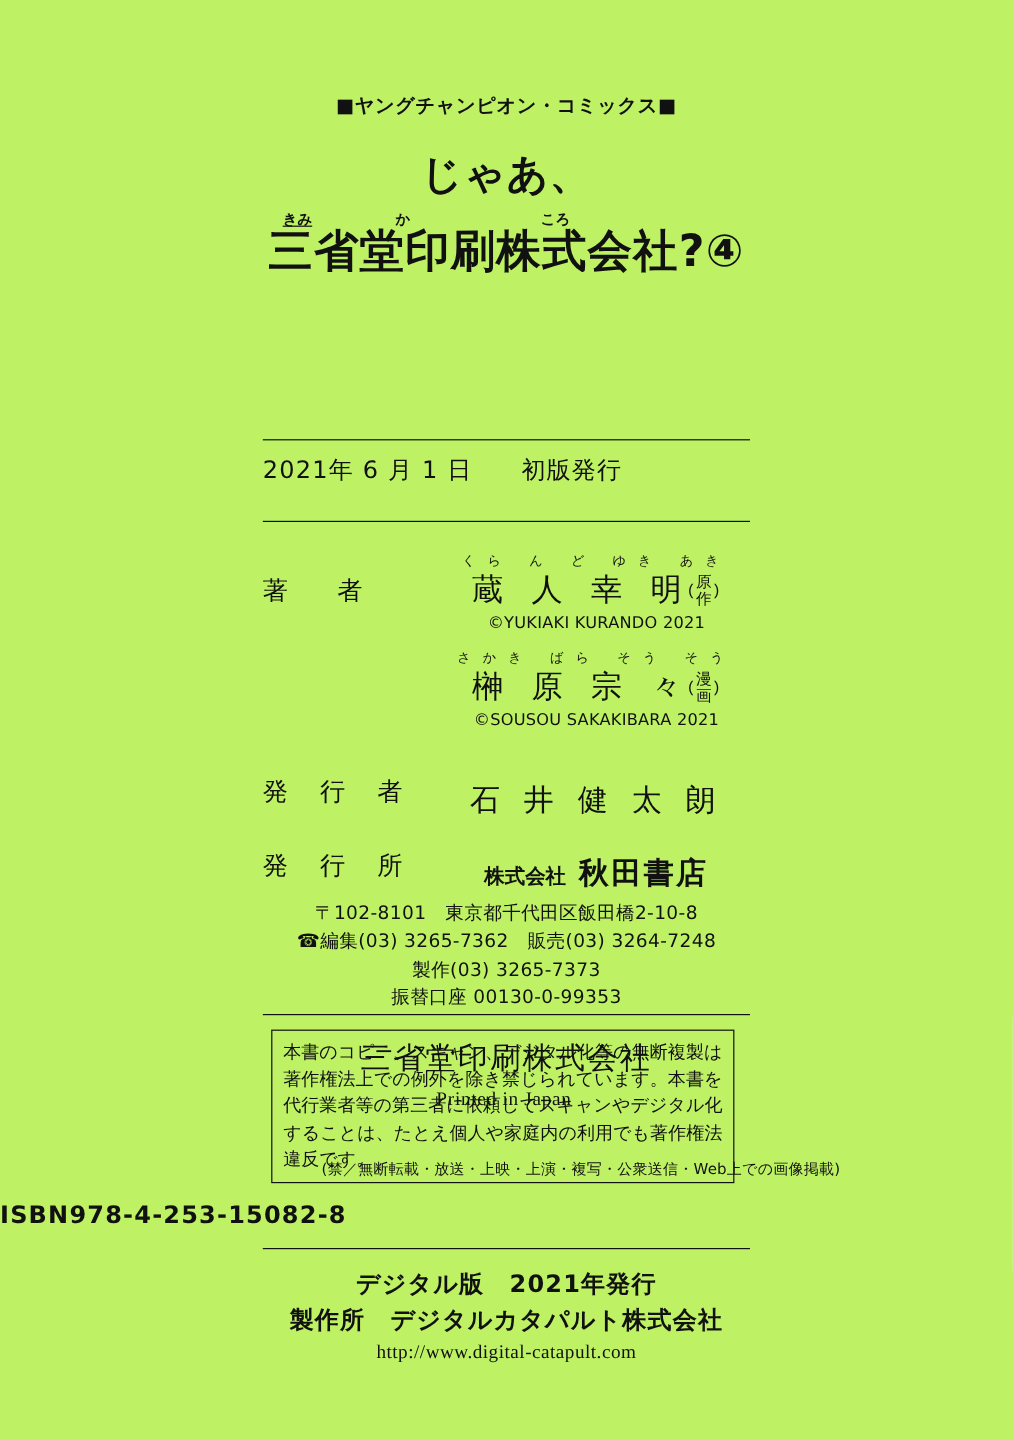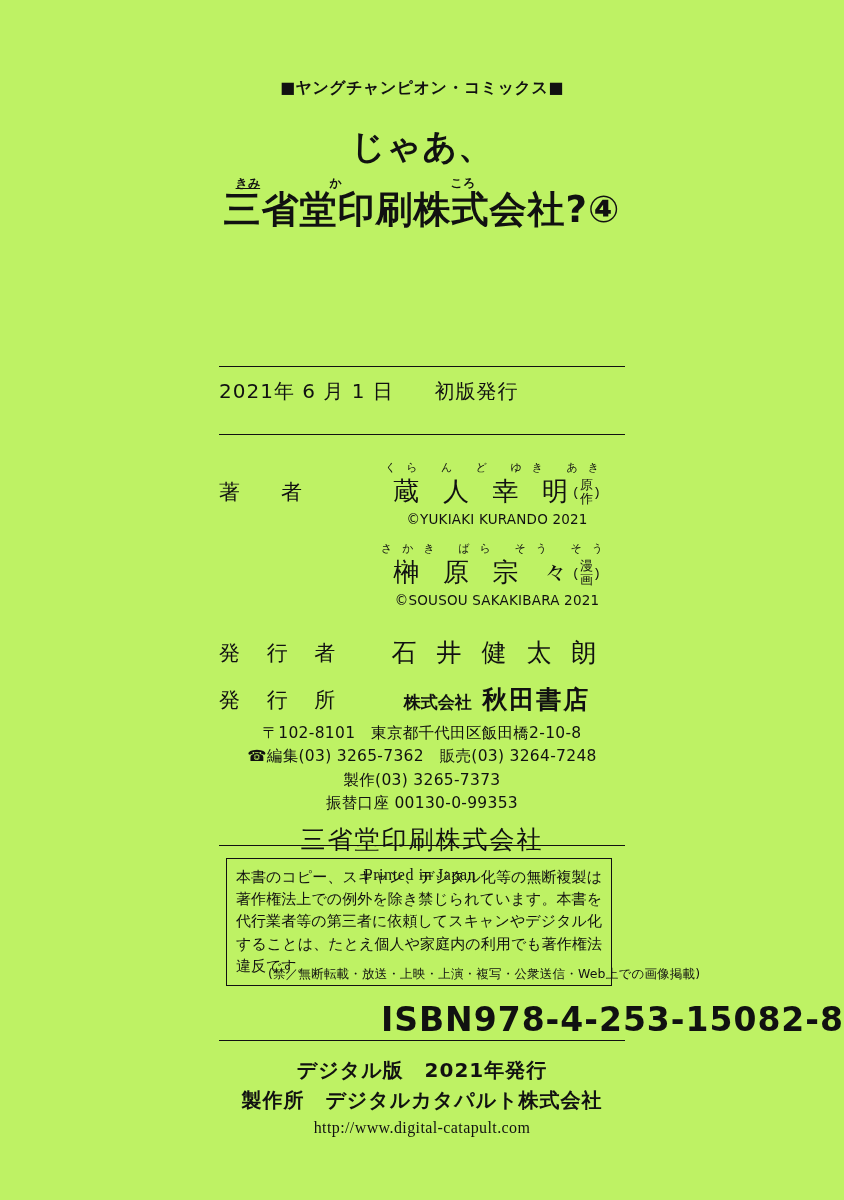--- a/index.html
+++ b/index.html
@@ -169,20 +169,21 @@
     letter-spacing: 10px;
     white-space: nowrap;
   }
   .pubrow .val {
     flex: 1;
     text-align: center;
     font-family: "DejaVu Sans", "Liberation Sans", sans-serif;
     font-size: 25px;
     letter-spacing: 6px;
     white-space: nowrap;
+    margin-top: 14px;
   }
   .pubrow .val.bold {
     font-weight: bold;
     letter-spacing: 2px;
   }
   .val.bold .small {
     font-size: 17px;
     letter-spacing: 0px;
   }
 
@@ -230,24 +231,24 @@
     white-space: nowrap;
     margin-left: 42px;
   }
 
   
   .isbn {
     position: absolute;
     top: 1000px;
     left: 0;
     width: 844px;
-    text-align: right;
-    font-family: "DejaVu Sans", "Liberation Sans", sans-serif;
-    font-weight: bold;
-    font-size: 33px;
+    text-align: left;
+    font-family: "DejaVu Sans", "Liberation Sans", sans-serif;
+    font-weight: bold;
+    font-size: 20px;
     letter-spacing: 1px;
   }
 
   
   .digital {
     position: absolute;
     top: 1055px;
     left: 0;
     width: 844px;
     text-align: center;

